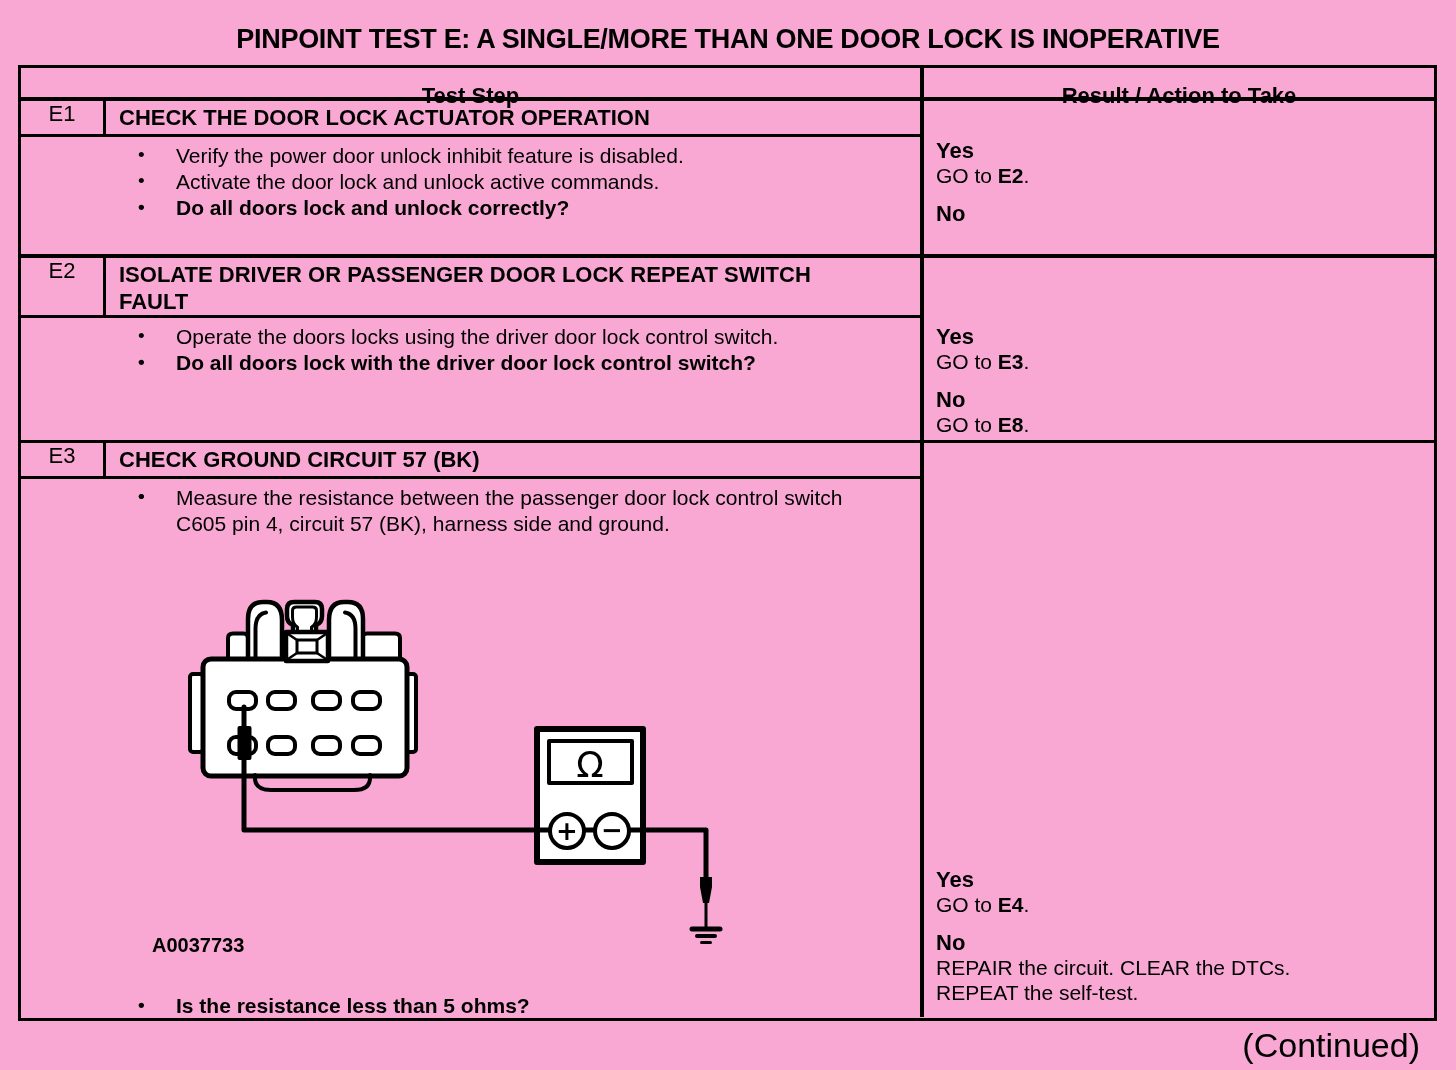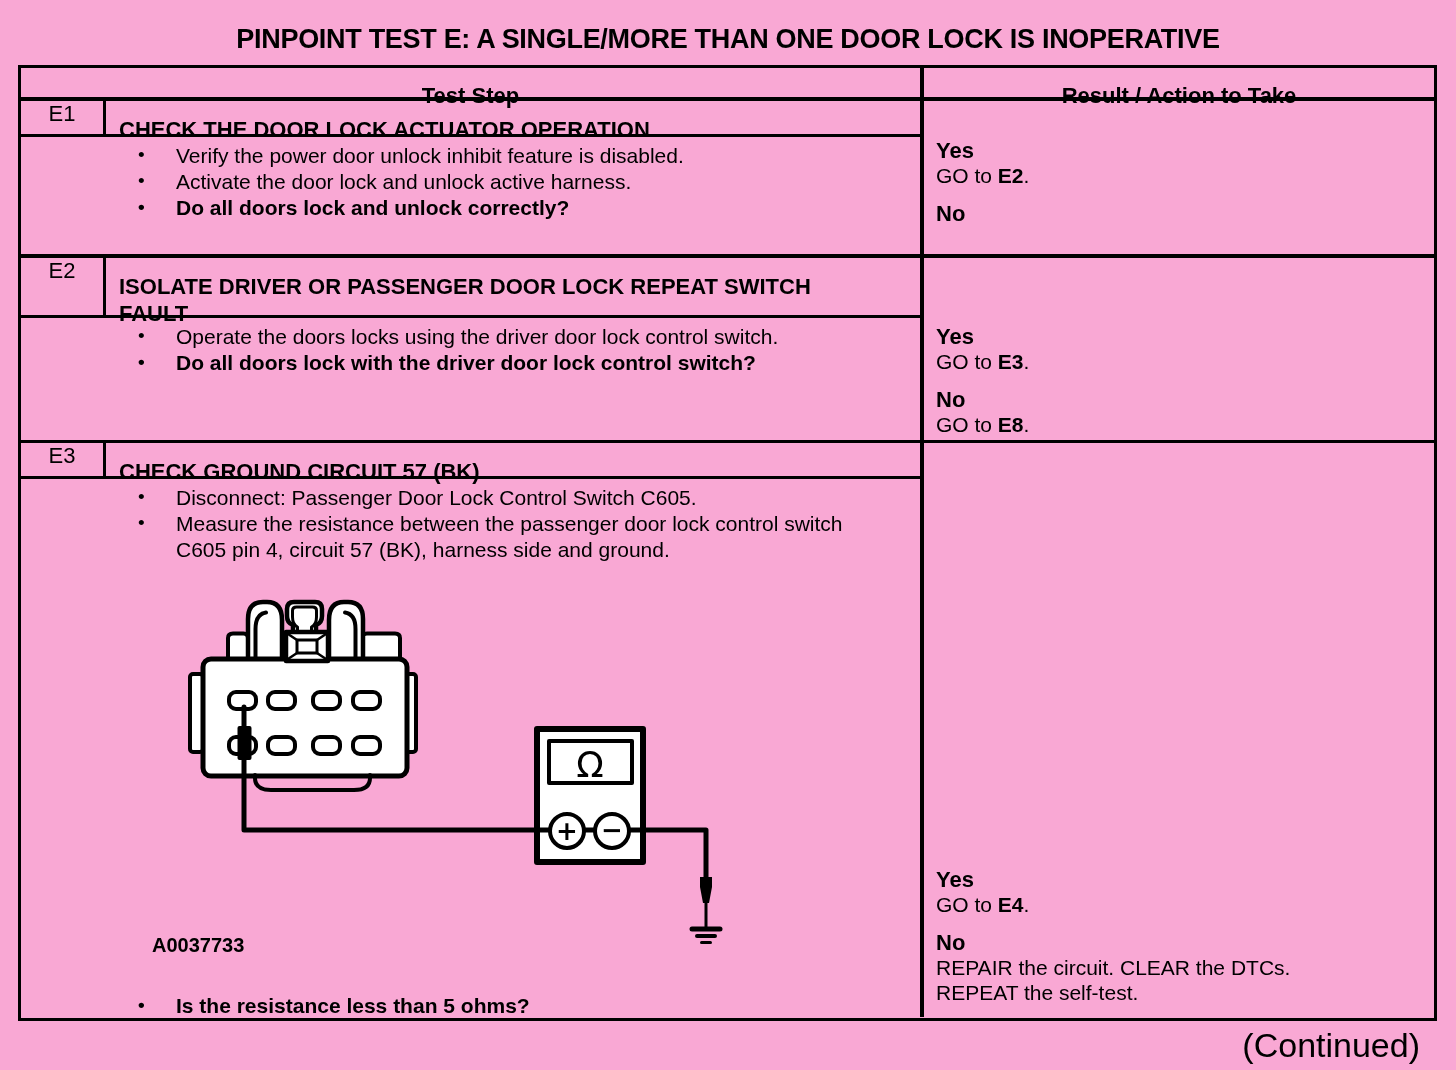--- a/index.html
+++ b/index.html
@@ -30,21 +30,21 @@
   .row-e3 .t-right { display:flex; flex-direction:column; justify-content:flex-end; padding-bottom:12px; }
   .step-head { display:flex; border-bottom:3px solid #000; }
   .head-h1 { height:33px; }
   .head-h2 { height:57px; }
   .step-num {
     width:82px; border-right:3px solid #000; text-align:center;
     font-weight:normal; font-size:22px; flex:none;
   }
   .step-title {
     font-weight:bold; font-size:22px; line-height:27px;
-    padding:3px 10px 0 13px; max-width:740px;margin-top:12px;
+    padding:3px 10px 0 13px; max-width:740px;
   }
   .step-body { position:relative; flex:1; }
   ul.bullets { margin:0; padding:6px 0 0 0; list-style:none; }
   ul.bullets li { position:relative; padding-left:155px; font-size:21px; line-height:26px; }
   ul.bullets li .dot { position:absolute; left:117px; top:-1px; font-size:19px; }
   ul.bullets li .txt { display:inline-block; max-width:700px; vertical-align:top; }
   ul.bullets li.bold { font-weight:bold; }
   .res-label { font-weight:bold; font-size:22px; line-height:25px; }
   .res-pair + .res-pair { margin-top:13px; }
   .diagram-svg { position:absolute; left:129px; top:110px; }
@@ -69,21 +69,21 @@
 
     <div class="trow row-e1">
       <div class="t-left">
         <div class="step-head head-h1">
           <div class="step-num">E1</div>
           <div class="step-title">CHECK THE DOOR LOCK ACTUATOR OPERATION</div>
         </div>
         <div class="step-body">
           <ul class="bullets">
             <li><span class="dot">•</span><span class="txt">Verify the power door unlock inhibit feature is disabled.</span></li>
-            <li><span class="dot">•</span><span class="txt">Activate the door lock and unlock active harness.</span></li>
+            <li><span class="dot">•</span><span class="txt">Activate the door lock and unlock active commands.</span></li>
             <li class="bold"><span class="dot">•</span><span class="txt">Do all doors lock and unlock correctly?</span></li>
           </ul>
         </div>
       </div>
       <div class="t-right">
         <div class="res-pair">
           <div class="res-label">Yes</div>
           <div class="res-action"><span>GO to </span><b>E2</b><span>.</span></div>
         </div>
         <div class="res-pair">
@@ -118,21 +118,21 @@
     </div>
 
     <div class="trow row-e3">
       <div class="t-left">
         <div class="step-head head-h1">
           <div class="step-num">E3</div>
           <div class="step-title">CHECK GROUND CIRCUIT 57 (BK)</div>
         </div>
         <div class="step-body">
           <ul class="bullets">
-            <li><span class="dot">•</span><span class="txt">Disconnect: Passenger Door Lock Control Switch C605.</span></li>
+            <li><span class="dot">•</span></li>
             <li><span class="dot">•</span><span class="txt">Measure the resistance between the passenger door lock control switch C605 pin 4, circuit 57 (BK), harness side and ground.</span></li>
           </ul>
 
           <svg class="diagram-svg" width="600" height="372" viewBox="0 0 600 372" fill="none" stroke="#000" stroke-linejoin="round" stroke-linecap="round">
 
             <g>
 
               <rect x="40" y="85" width="13" height="78" rx="3" fill="#fff" stroke-width="4"></rect>
               <rect x="253" y="85" width="13" height="78" rx="3" fill="#fff" stroke-width="4"></rect>
 

